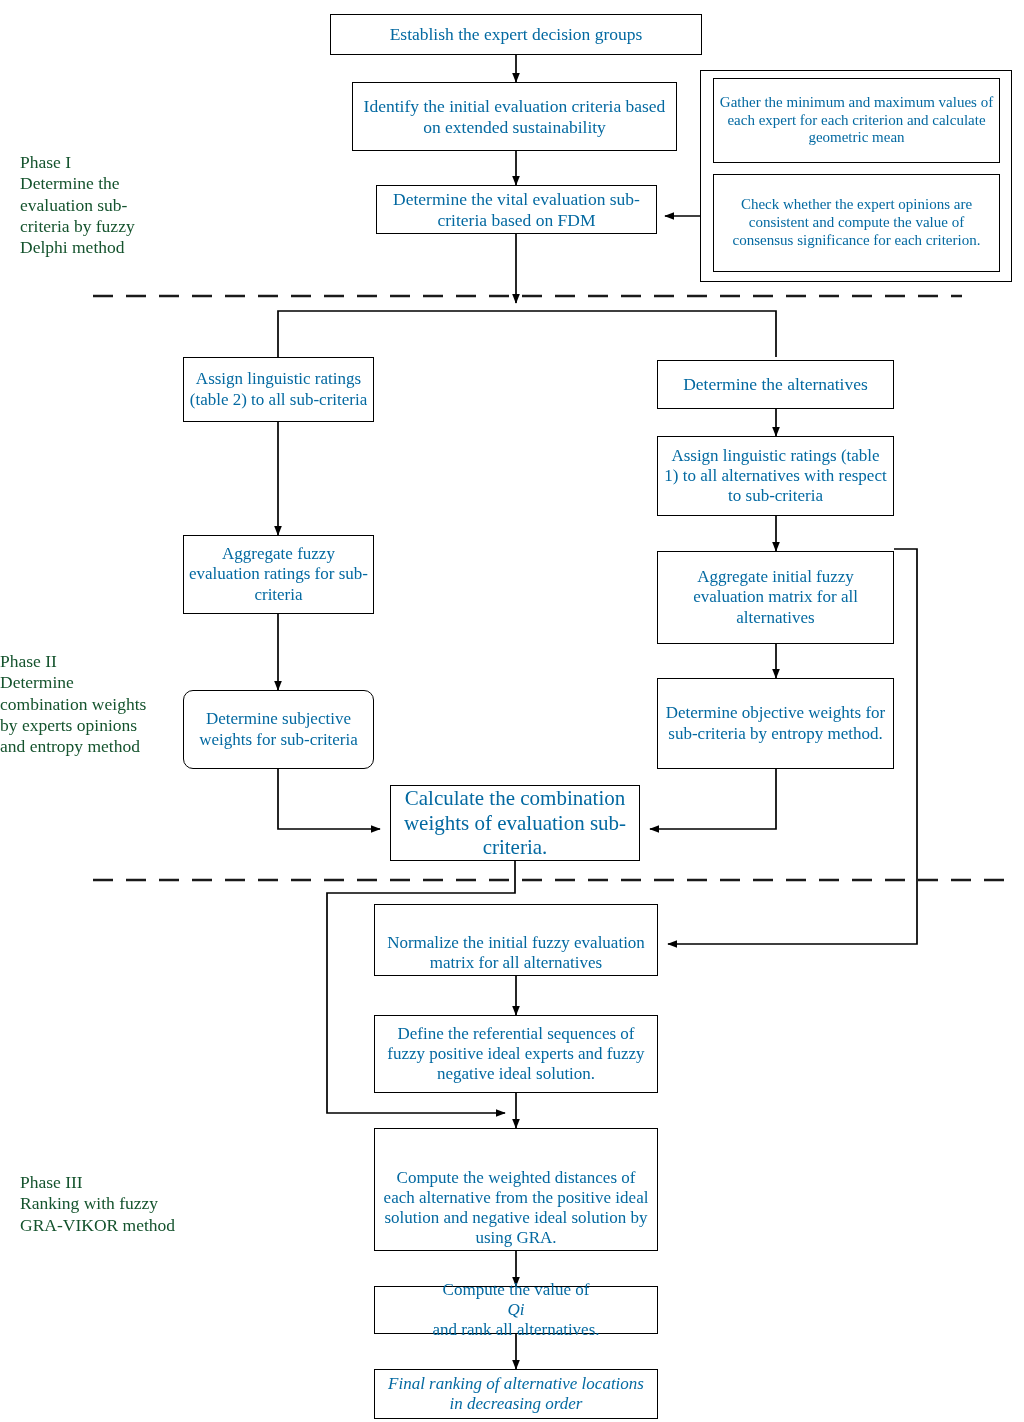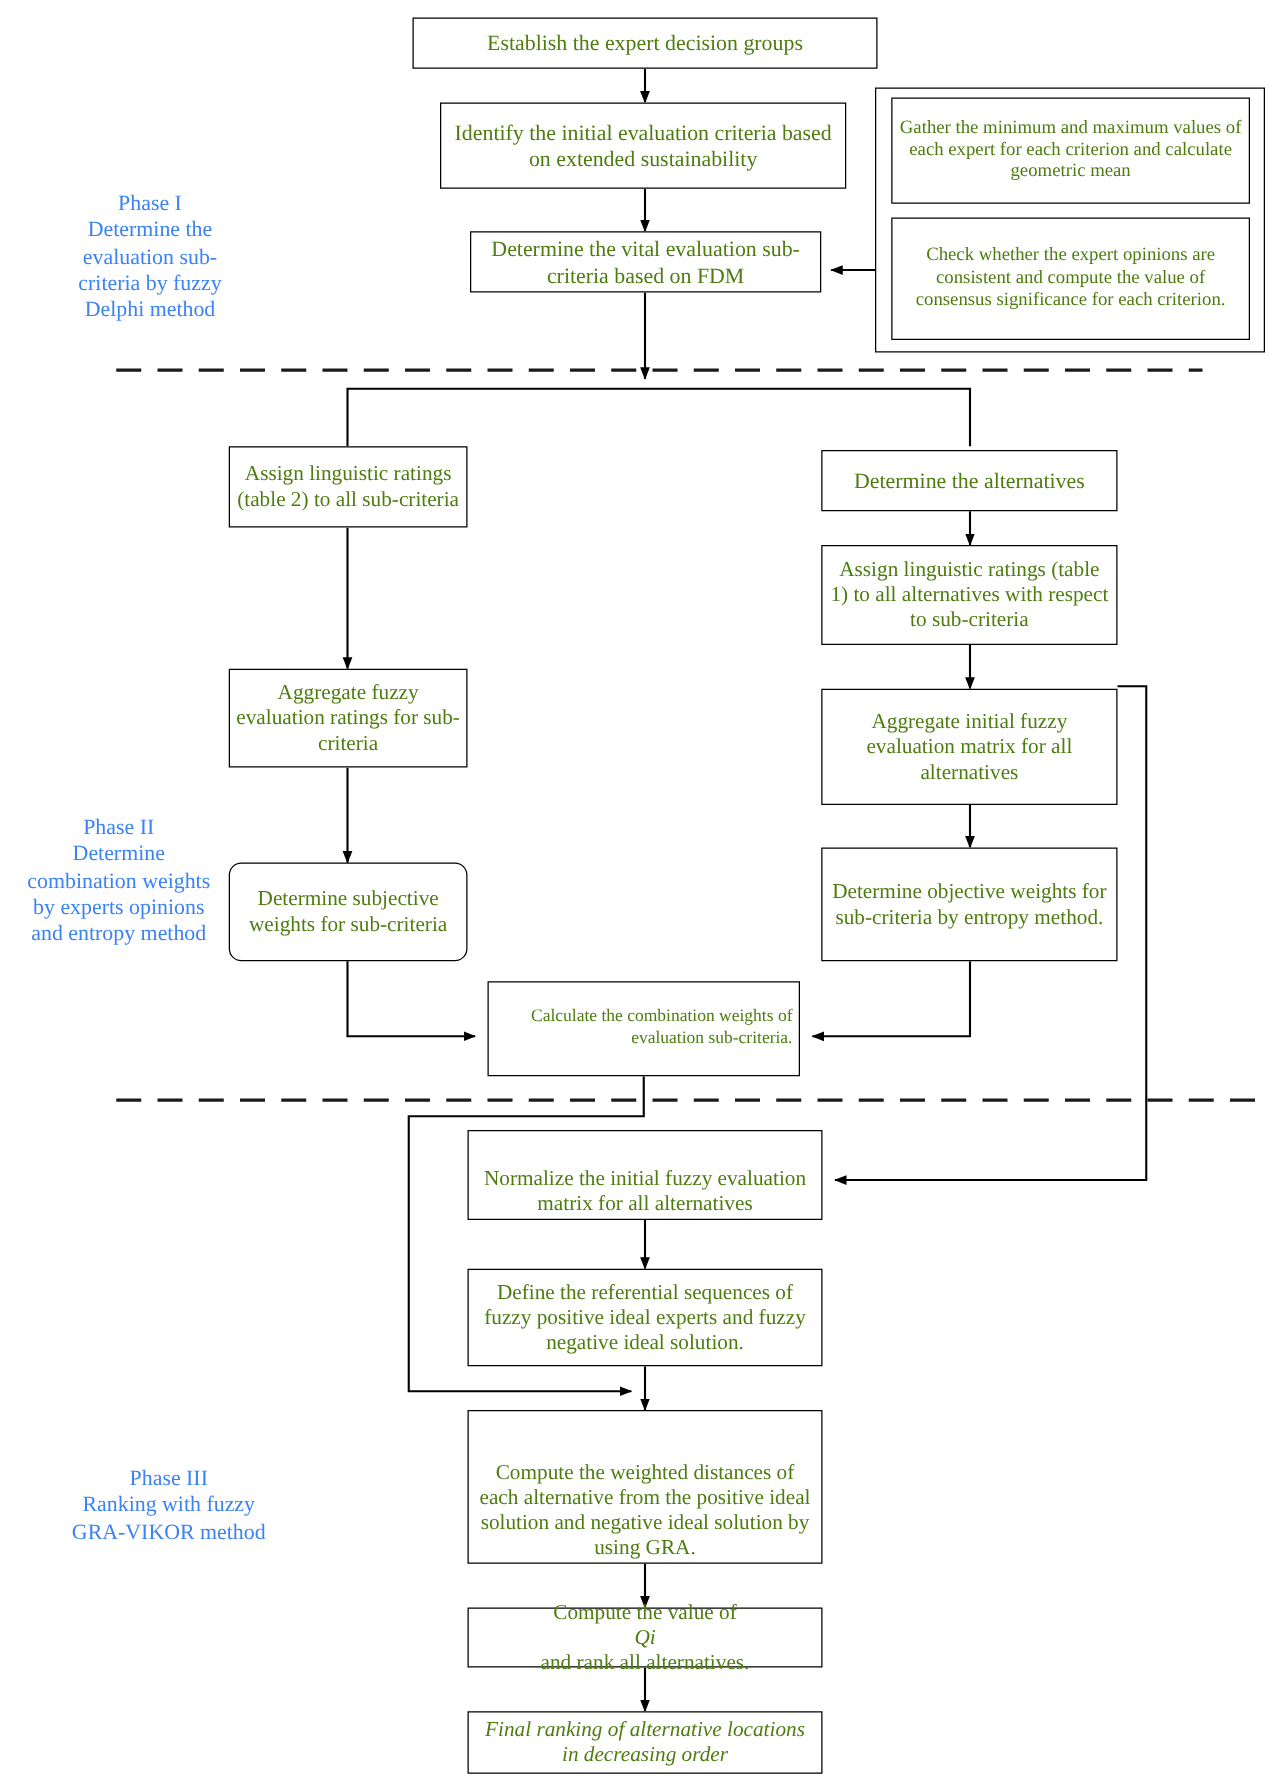--- a/index.html
+++ b/index.html
@@ -25,35 +25,34 @@
   }
   .node {
     position: absolute;
     box-sizing: border-box;
     border: 1.6px solid #000;
     background: #fff;
     display: flex;
     align-items: center;
     justify-content: center;
     text-align: center;
-    color: #4d7c0f;
+    color: #0369a1;
     line-height: 1.18;
     padding: 2px 5px;
   }
   .node span { display: block; width: 100%; }
   .container-box {
     position: absolute;
     box-sizing: border-box;
     border: 1.6px solid #000;
     background: #fff;
   }
   .phase-label {
     position: absolute;
-    text-align: center;
-    color: #3b82f6;
+    color: #14532d;
     line-height: 1.22;
     white-space: pre-line;
   }
   .ital { font-style: italic; }
 </style>
 </head>
 <body>
 
 <div id="canvas">
 
@@ -159,21 +158,21 @@
   </div>
 
   <div class="node" style="left:657px; top:551px; width:237px; height:93px; font-size:17px;">
     <span>Aggregate initial fuzzy evaluation matrix for all alternatives</span>
   </div>
 
   <div class="node" style="left:657px; top:678px; width:237px; height:91px; font-size:17px;">
     <span>Determine objective weights for sub-criteria by entropy method.</span>
   </div>
 
-  <div class="node" style="left:390px; top:785px; width:250px; height:76px; font-size:14px;text-align:right;">
+  <div class="node" style="left:390px; top:785px; width:250px; height:76px; font-size:21px;">
     <span>Calculate the combination weights of evaluation sub-criteria.</span>
   </div>
 
   <div class="node" style="left:374px; top:904px; width:284px; height:72px; font-size:17px;align-items:flex-end;">
     <span>Normalize the initial fuzzy evaluation matrix for all alternatives</span>
   </div>
 
   <div class="node" style="left:374px; top:1015px; width:284px; height:78px; font-size:17px;">
     <span>Define the referential sequences of fuzzy positive ideal experts and fuzzy negative ideal solution.</span>
   </div>

